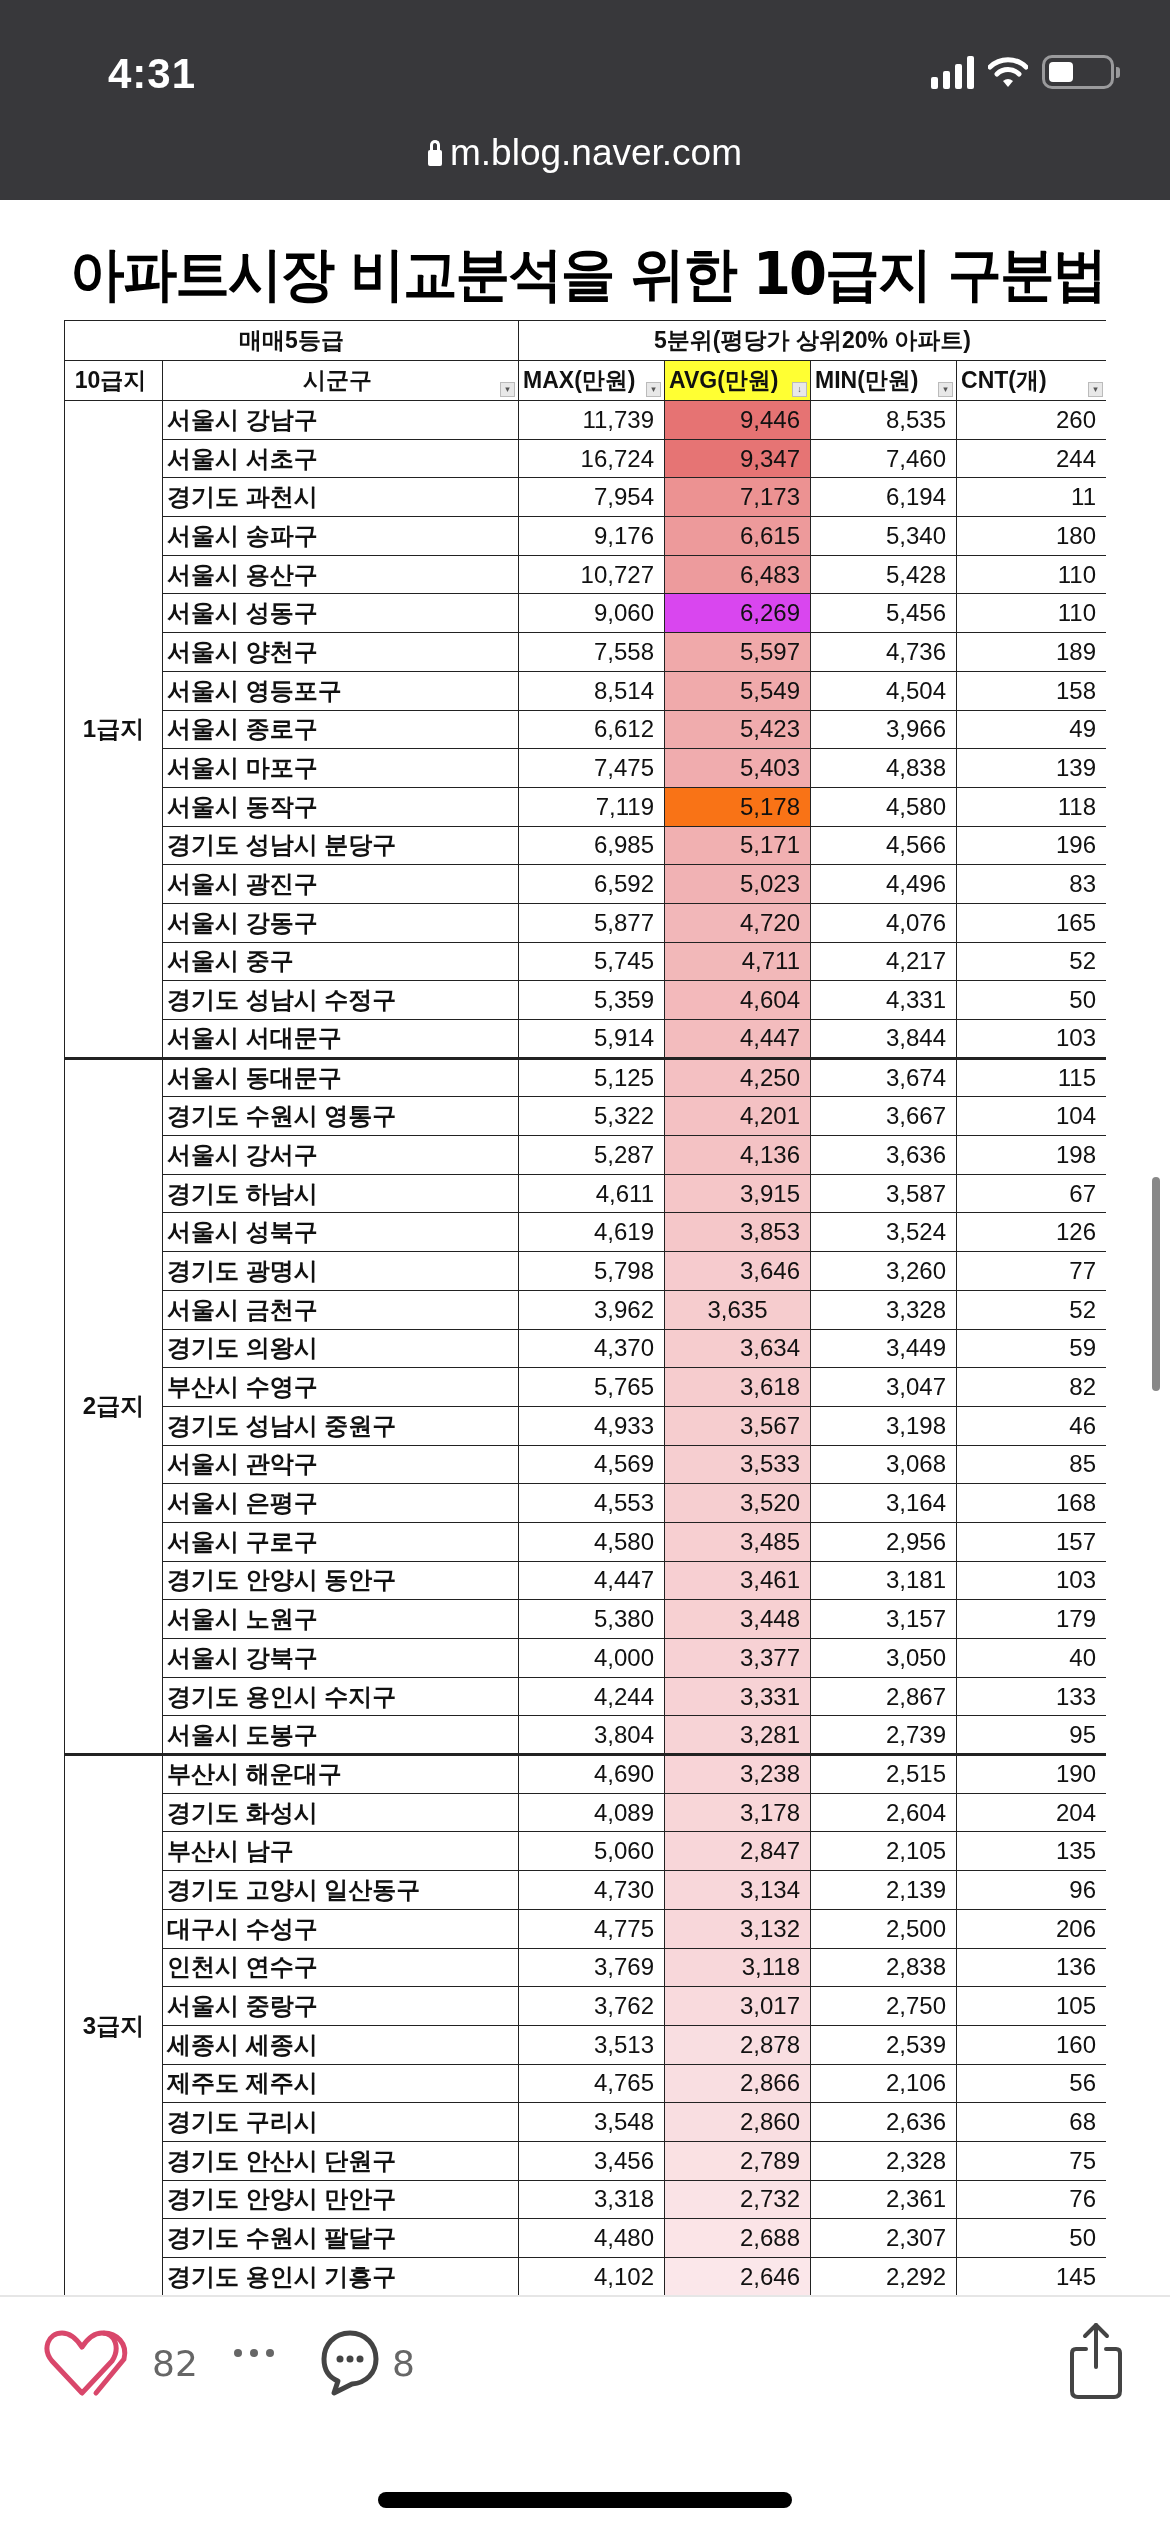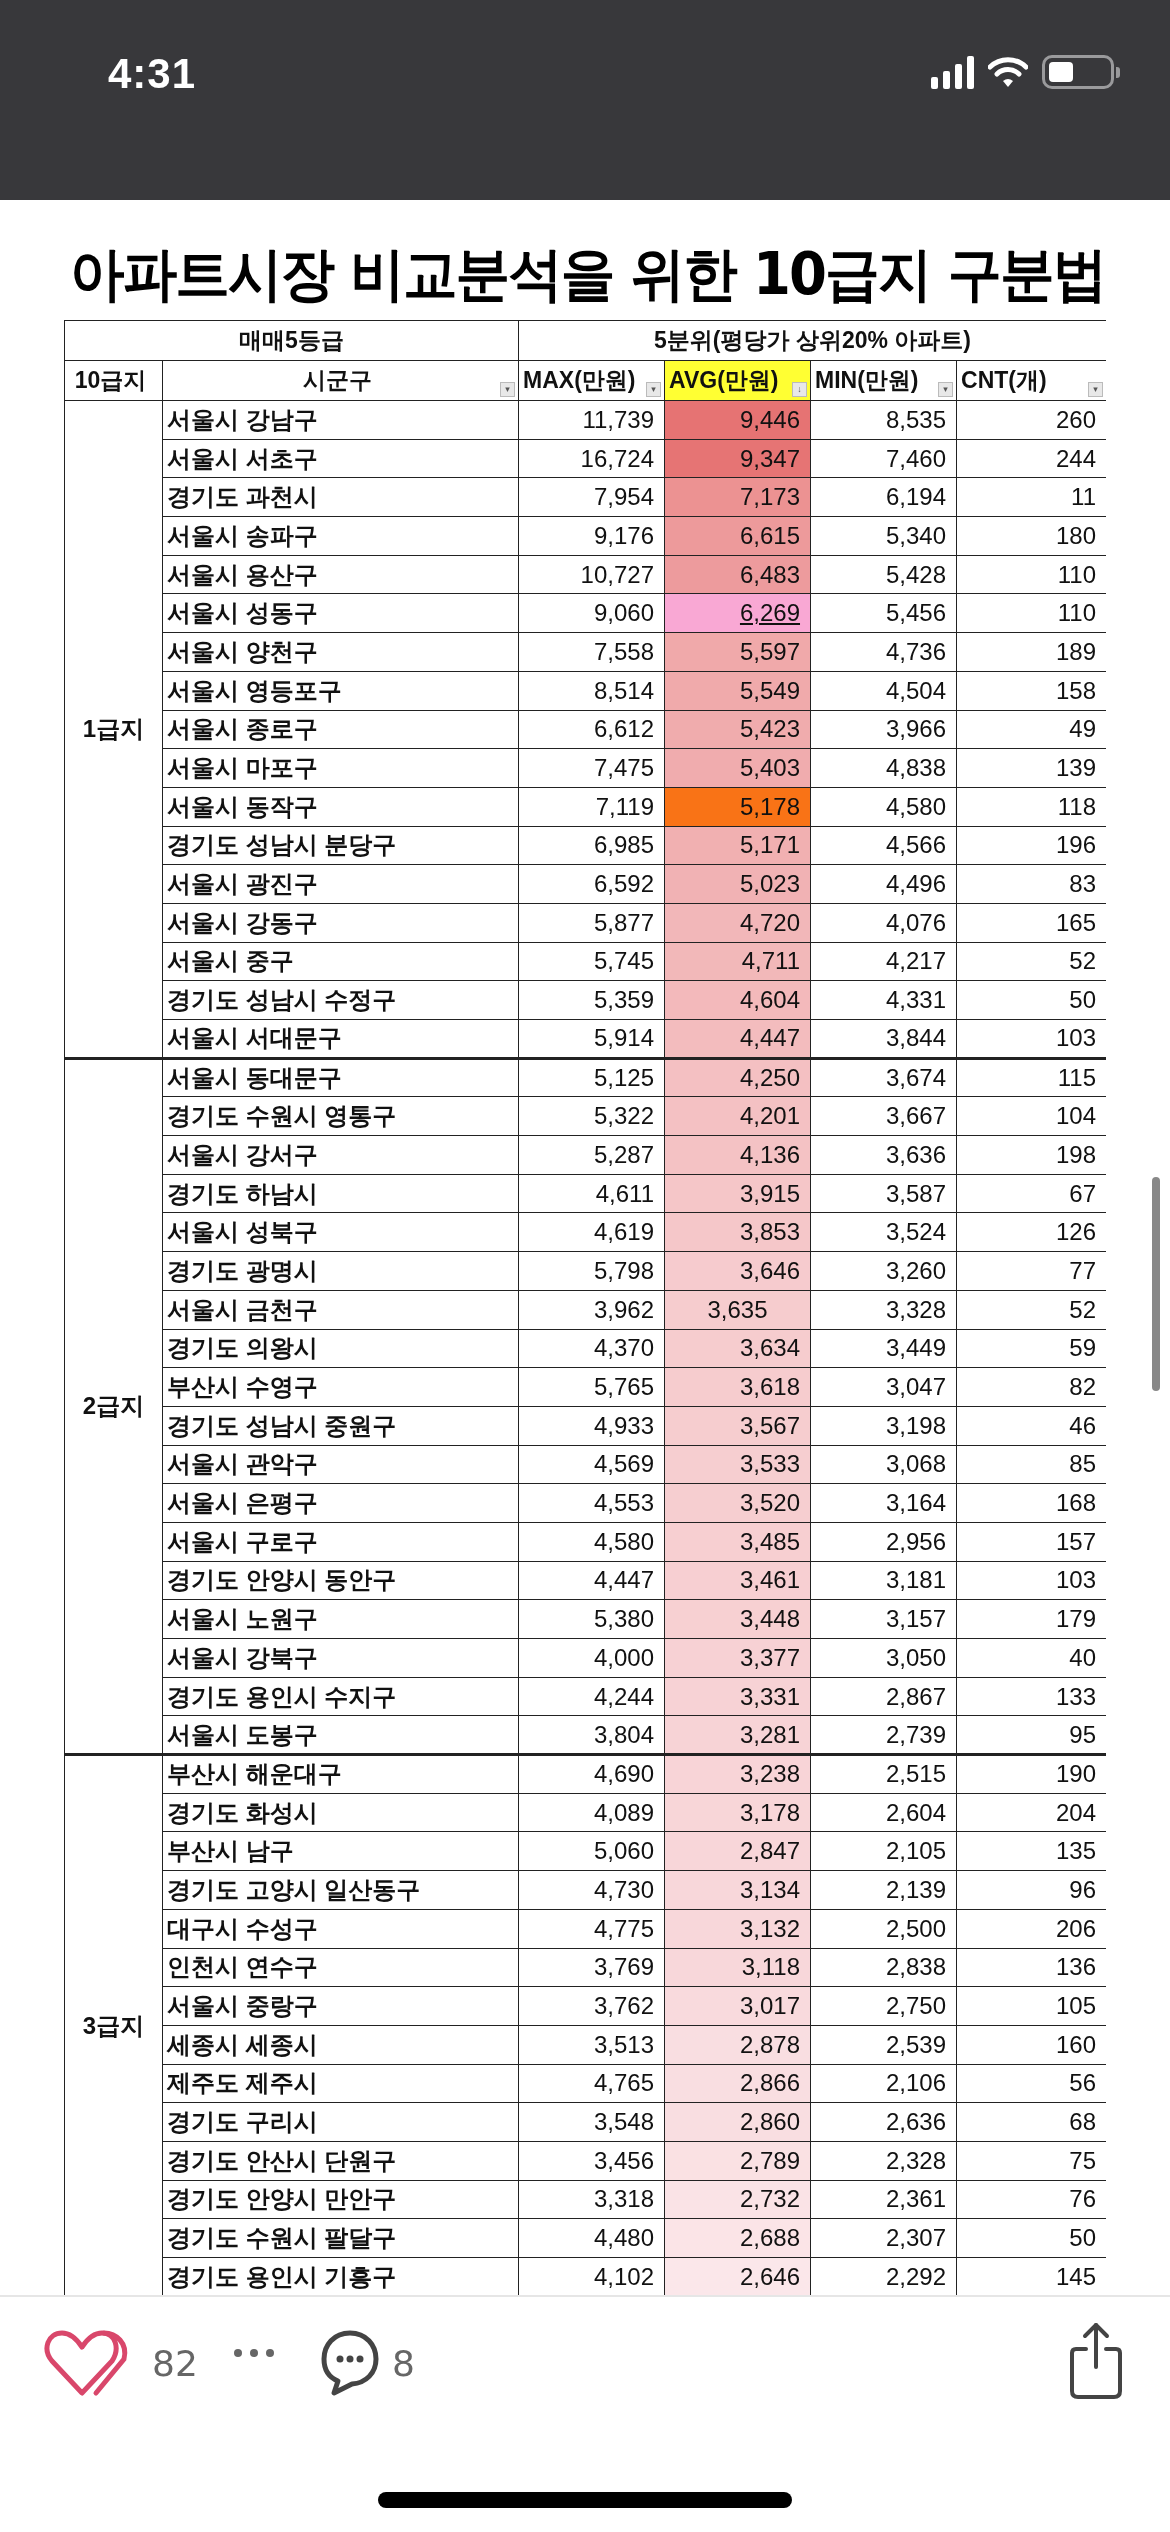--- a/index.html
+++ b/index.html
@@ -61,20 +61,27 @@
         <span style="height:33px"></span>
     </div>
     <svg width="40" height="34" viewBox="0 0 40 34">
       <path d="M2 12 A26 26 0 0 1 38 12" stroke="#fff" stroke-width="5" fill="none" stroke-linecap="round"></path>
       <path d="M9 19 A16 16 0 0 1 31 19" stroke="#fff" stroke-width="5" fill="none" stroke-linecap="round"></path>
       <path d="M15 26 L20 32 L25 26 A8 8 0 0 0 15 26 Z" fill="#fff"></path>
     </svg>
     <div class="battery">
         <div class="level"></div>
       </div>
+  </div>
+  <div class="url">
+    <span class="lock">
+        <span class="shackle"></span>
+        <span class="body"></span>
+      </span>
+    <span>m.blog.naver.com</span>
   </div>
 </div>
 
 <div class="page-title">아파트시장 비교분석을 위한 10급지 구분법</div>
 
 <div class="table-wrap">
   <table id="tbl">
     <colgroup>
         <col class="c-tier">
         <col class="c-region">
@@ -130,21 +137,21 @@
         <tr>
           <td class="region">서울시 용산구</td>
           <td class="num">10,727</td>
           <td class="num" style="background: rgb(237, 155, 157);">6,483</td>
           <td class="num">5,428</td>
           <td class="num">110</td>
         </tr>
         <tr>
           <td class="region">서울시 성동구</td>
           <td class="num">9,060</td>
-          <td class="num" style="background: #f9a8d4; text-decoration: underline;">6,269</td>
+          <td class="num" style="background: #d946ef;">6,269</td>
           <td class="num">5,456</td>
           <td class="num">110</td>
         </tr>
         <tr>
           <td class="region">서울시 양천구</td>
           <td class="num">7,558</td>
           <td class="num" style="background: rgb(240, 169, 170);">5,597</td>
           <td class="num">4,736</td>
           <td class="num">189</td>
         </tr>

